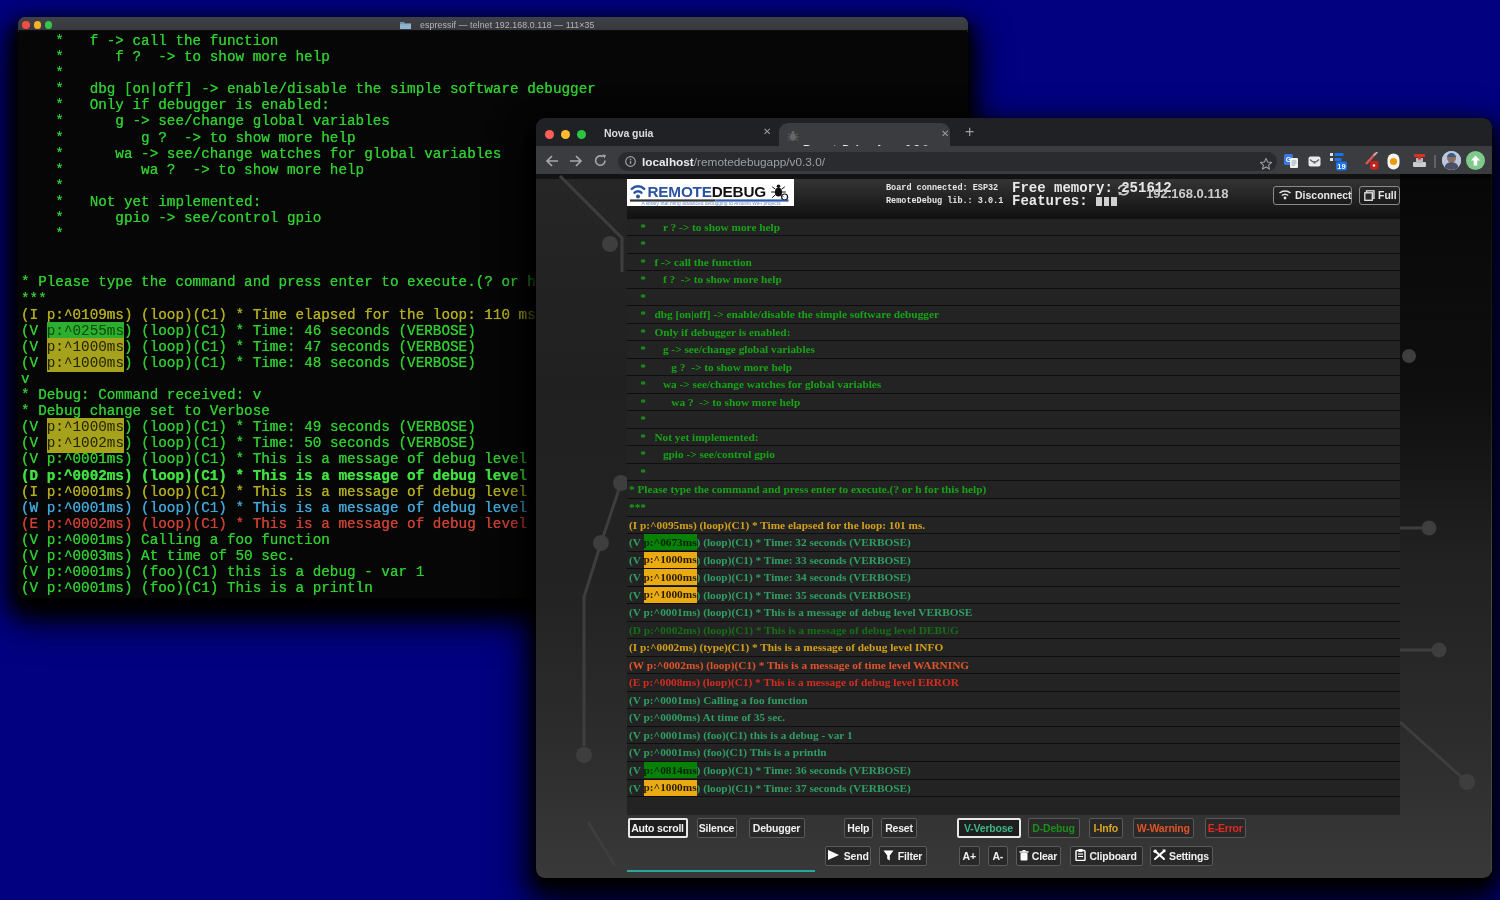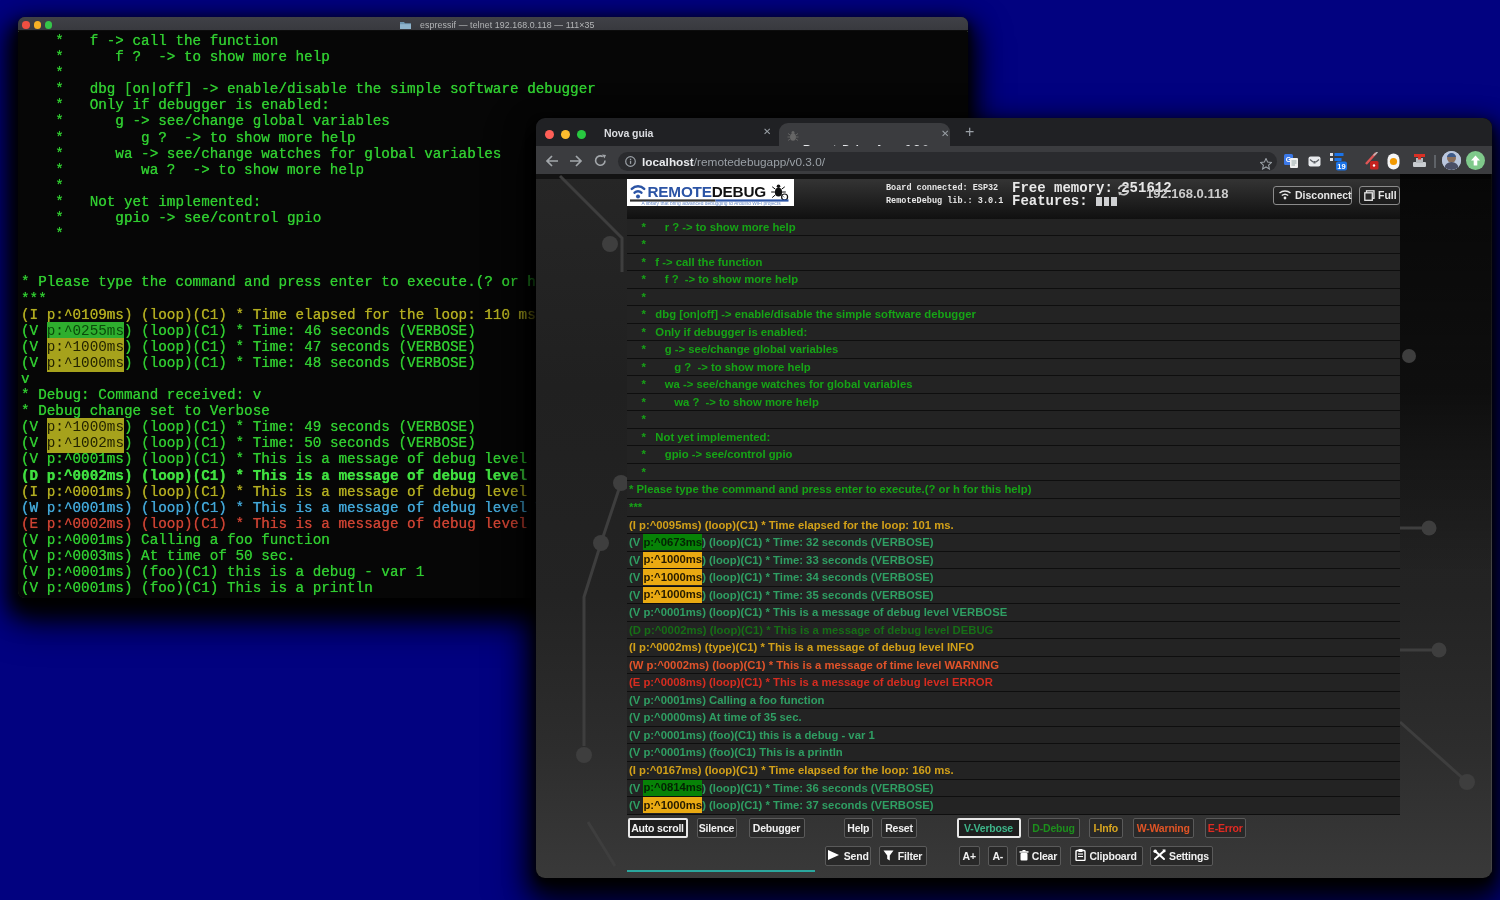--- a/index.html
+++ b/index.html
@@ -42,21 +42,21 @@
 .logo{position:absolute;left:0;top:0;width:167px;height:27px;background:#fff;border-radius:1px}
 .binfo{position:absolute;left:259px;top:3px;font-family:"Liberation Mono",monospace;font-size:8.5px;font-weight:bold;
  color:#e8e8e8;line-height:13px;white-space:pre}
 .binfo2{position:absolute;left:385px;top:3px;font-family:"Liberation Mono",monospace;font-size:14px;font-weight:bold;
  color:#e8e8e8;line-height:13px;white-space:pre}
 .ip{position:absolute;left:519px;top:7.5px;font-size:13px;font-weight:bold;color:#cbcbcb}
 .hbtn{position:absolute;top:7.5px;height:19px;white-space:nowrap;border:1px solid #8a8a8a;border-radius:3px;color:#e6e6e6;
  font-size:10.5px;font-weight:bold;line-height:17px;padding:0 5px;background:rgba(20,20,20,.25)}
 
 .wterm{position:absolute;left:0;top:44.5px;width:773px;height:596.5px;background:#232323}
-.wl{height:17.54px;border-bottom:1px solid #0e0e0e;font-family:Liberation Sans, sans-serif;font-size:11.3px;
+.wl{height:17.54px;border-bottom:1px solid #0e0e0e;font-family:Liberation Serif, serif;font-size:11.3px;
  font-weight:bold;line-height:16.6px;white-space:pre;padding-left:2px;overflow:hidden}
 .h{color:#16a416}.v{color:#2f9e63}.i{color:#d2a019}.d2{color:#166e16}.w{color:#e1532a}.e{color:#d62c20}
 .wg{background:#078207;color:#042204;padding:2.2px 0}
 .wy{background:#eaaa12;color:#251a00;padding:2.2px 0}
 
 .wbtn{position:absolute;height:20px;background:#282828;border:1px solid #5a5a5a;border-radius:2px;
  color:#f0f0f0;font-size:10.5px;font-weight:bold;letter-spacing:-.2px;line-height:18px;text-align:center;white-space:nowrap;padding:0;box-sizing:border-box}
 .act{border:2px solid #e8e8e8;line-height:16px;background:#1e1e1e}
 .teal{position:absolute;left:91px;top:695.5px;width:188px;height:2.5px;background:#2aa79e}
 .trace{position:absolute;left:0;top:0;width:956px;height:704px}
@@ -335,21 +335,20 @@
           <div class="wl v">(V <span class="wy">p:^1000ms</span>) (loop)(C1) * Time: 35 seconds (VERBOSE)</div>
           <div class="wl v">(V p:^0001ms) (loop)(C1) * This is a message of debug level VERBOSE</div>
           <div class="wl d2">(D p:^0002ms) (loop)(C1) * This is a message of debug level DEBUG</div>
           <div class="wl i">(I p:^0002ms) (type)(C1) * This is a message of debug level INFO</div>
           <div class="wl w">(W p:^0002ms) (loop)(C1) * This is a message of time level WARNING</div>
           <div class="wl e">(E p:^0008ms) (loop)(C1) * This is a message of debug level ERROR</div>
           <div class="wl v">(V p:^0001ms) Calling a foo function</div>
           <div class="wl v">(V p:^0000ms) At time of 35 sec.</div>
           <div class="wl v">(V p:^0001ms) (foo)(C1) this is a debug - var 1</div>
           <div class="wl v">(V p:^0001ms) (foo)(C1) This is a println</div>
-          <div class="wl i">(I p:^0167ms) (loop)(C1) * Time elapsed for the loop: 160 ms.</div>
           <div class="wl v">(V <span class="wg">p:^0814ms</span>) (loop)(C1) * Time: 36 seconds (VERBOSE)</div>
           <div class="wl v">(V <span class="wy">p:^1000ms</span>) (loop)(C1) * Time: 37 seconds (VERBOSE)</div>
    </div>
   </div>
   <div class="wbtn act" style="left:91.5px;top:644px;width:60px;">Auto scroll</div>
 <div class="wbtn" style="left:160.5px;top:644px;width:40px;">Silence</div>
 <div class="wbtn" style="left:212.5px;top:644px;width:56px;">Debugger</div>
 <div class="wbtn" style="left:307.5px;top:644px;width:29.5px;">Help</div>
 <div class="wbtn" style="left:345px;top:644px;width:36px;">Reset</div>
 <div class="wbtn act" style="left:420.5px;top:644px;width:64px;"><span style="color:#3eb489">V-Verbose</span></div>

